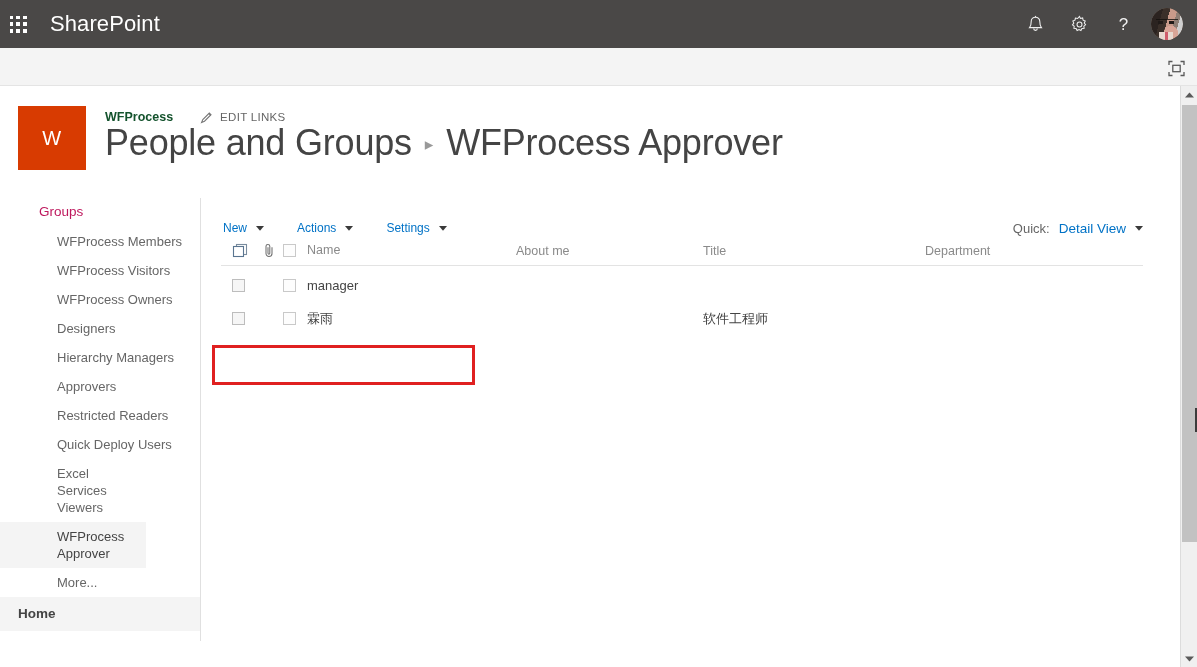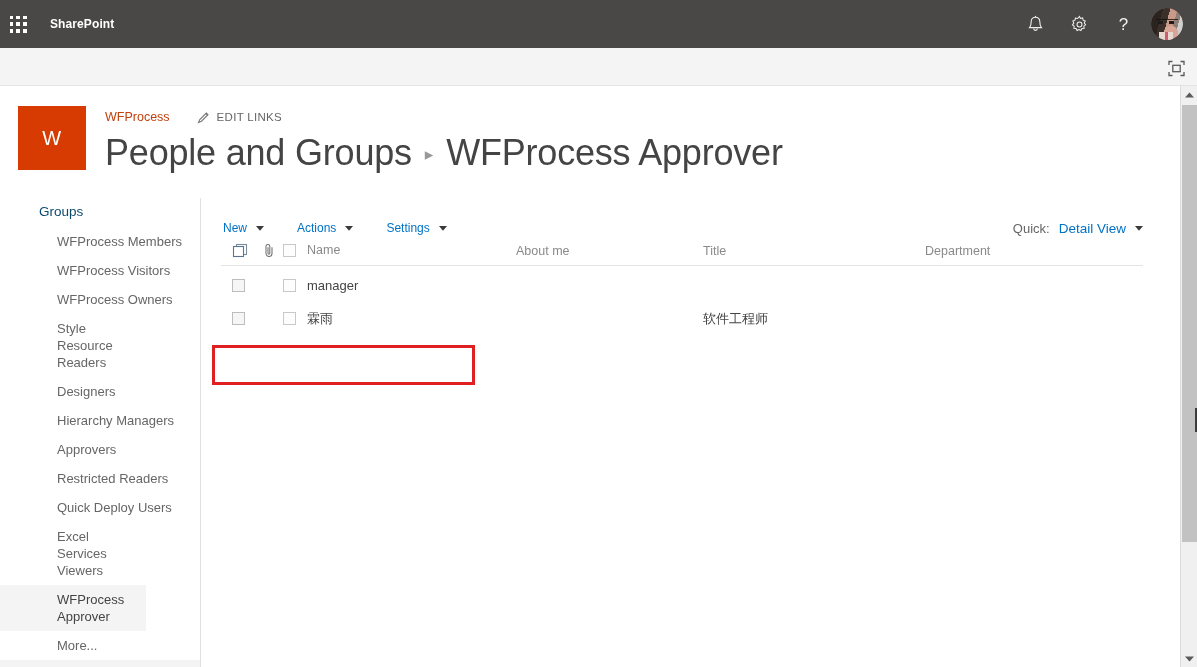--- a/index.html
+++ b/index.html
@@ -18,21 +18,21 @@
     position: absolute; left:0; top:0; width:1197px; height:48px;
     background:#4a4847; color:#fff; display:flex; align-items:center;
   }
   .waffle {
     width:36px; height:48px; display:flex; align-items:center; justify-content:center;
     cursor:pointer;
   }
   .waffle-grid { width:17px; height:17px; display:grid; grid-template-columns:repeat(3,1fr); grid-template-rows:repeat(3,1fr); gap:3px; }
   .waffle-grid i { display:block; background:#ffffff; border-radius:0; }
   .suite-title {
-    font-size:12px; font-weight:bold; letter-spacing:.1px; color:#fff;
+    font-size:22px; font-weight:normal; letter-spacing:.1px; color:#fff;
     margin-left:14px; cursor:pointer; user-select:none;
   }
   .suite-right { margin-left:auto; display:flex; align-items:center; height:48px; padding-right:6px; }
   .suite-btn {
     width:44px; height:48px; display:flex; align-items:center; justify-content:center;
     cursor:pointer; color:#f2f2f2;
   }
   .suite-btn svg { display:block; }
   .avatar {
     width:32px; height:32px; border-radius:50%; margin:0 8px 0 6px;
@@ -70,30 +70,30 @@
   
   .sitelogo {
     position:absolute; left:18px; top:20px; width:68px; height:64px; background:#d83b01;
     color:#fff; display:flex; align-items:center; justify-content:center;
     font-size:20px; font-weight:300; letter-spacing:.5px;
   }
   .breadcrumb-top {
     position:absolute; left:105px; top:21px; display:flex; align-items:center; height:20px;
   }
   .bc-site {
-    color:#c2410c; font-size:12.5px; font-weight:normal; cursor:pointer; text-decoration:none;
+    color:#14532d; font-size:12.5px; font-weight:bold; cursor:pointer; text-decoration:none;
   }
   .editlinks {
     margin-left:27px; color:#666; font-size:11.5px; letter-spacing:.3px;
     display:flex; align-items:center; cursor:pointer;
   }
   .editlinks .pencil { margin-right:7px; display:block; }
 
   .bigtitle {
-    position:absolute; left:105px; top:46px; height:48px;
+    position:absolute; left:105px; top:36px; height:48px;
     display:flex; align-items:baseline; white-space:nowrap;
     font-weight:300; color:#444; font-size:36px; letter-spacing:-0.2px;
   }
   .bigtitle .t-link { color:#444; text-decoration:none; cursor:pointer; }
   .bigtitle .t-sep { color:#999; font-size:17px; margin:0 13px; position:relative; top:-5px; }
   .bigtitle .t-cur { color:#444; }
 
   
   .searchbox {
     position:absolute; right:22px; top:16px; width:172px; height:25px;
@@ -106,21 +106,21 @@
   .searchbox input::placeholder { color:#9a9a9a; }
   .search-caret { width:18px; display:flex; align-items:center; justify-content:center; cursor:pointer; }
   .search-go { width:24px; display:flex; align-items:center; justify-content:center; cursor:pointer; }
 
   
   .leftnav {
     position:absolute; left:0; top:112px; width:201px;
     border-right:1px solid #e0e0e0; padding-bottom:10px;
   }
   .nav-head {
-    font-size:13.5px; color:#0c4a6e; padding:5px 0 6px 39px; line-height:18px;
+    font-size:13.5px; color:#be185d; padding:5px 0 6px 39px; line-height:18px;
   }
   .nav-item {
     font-size:13px; color:#666; padding:6px 10px 6px 57px; line-height:17px;
     cursor:pointer;
   }
   .nav-item.sel { background:#f4f4f4; color:#444; font-weight:normal; }
   .nav-root {
     font-size:13.5px; color:#444; padding:8px 10px 8px 18px; line-height:18px;
     cursor:pointer; font-weight:bold;
   }
@@ -279,21 +279,20 @@
       <span class="t-cur">WFProcess Approver</span>
     </div>
 
 
     <div class="leftnav">
       <div class="nav-head">Groups</div>
 
       <div class="nav-item">WFProcess Members</div>
       <div class="nav-item">WFProcess Visitors</div>
       <div class="nav-item">WFProcess Owners</div>
-      <div class="nav-item" style="width:140px;">Style Resource Readers</div>
       <div class="nav-item">Designers</div>
       <div class="nav-item">Hierarchy Managers</div>
       <div class="nav-item">Approvers</div>
       <div class="nav-item">Restricted Readers</div>
       <div class="nav-item">Quick Deploy Users</div>
       <div class="nav-item" style="width:130px;">Excel Services Viewers</div>
       <div class="nav-item sel" style="width:146px;">WFProcess Approver</div>
       <div class="nav-item">More...</div>
 
       <div class="nav-root sel">Home</div>

